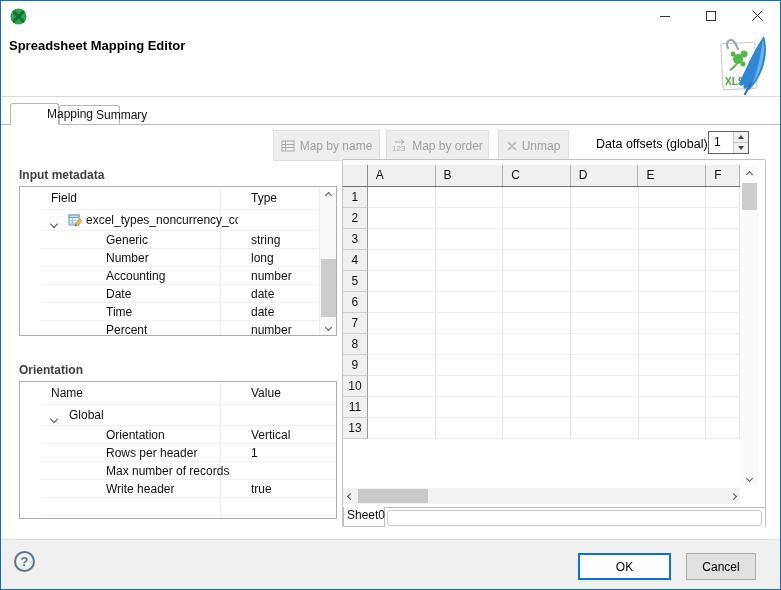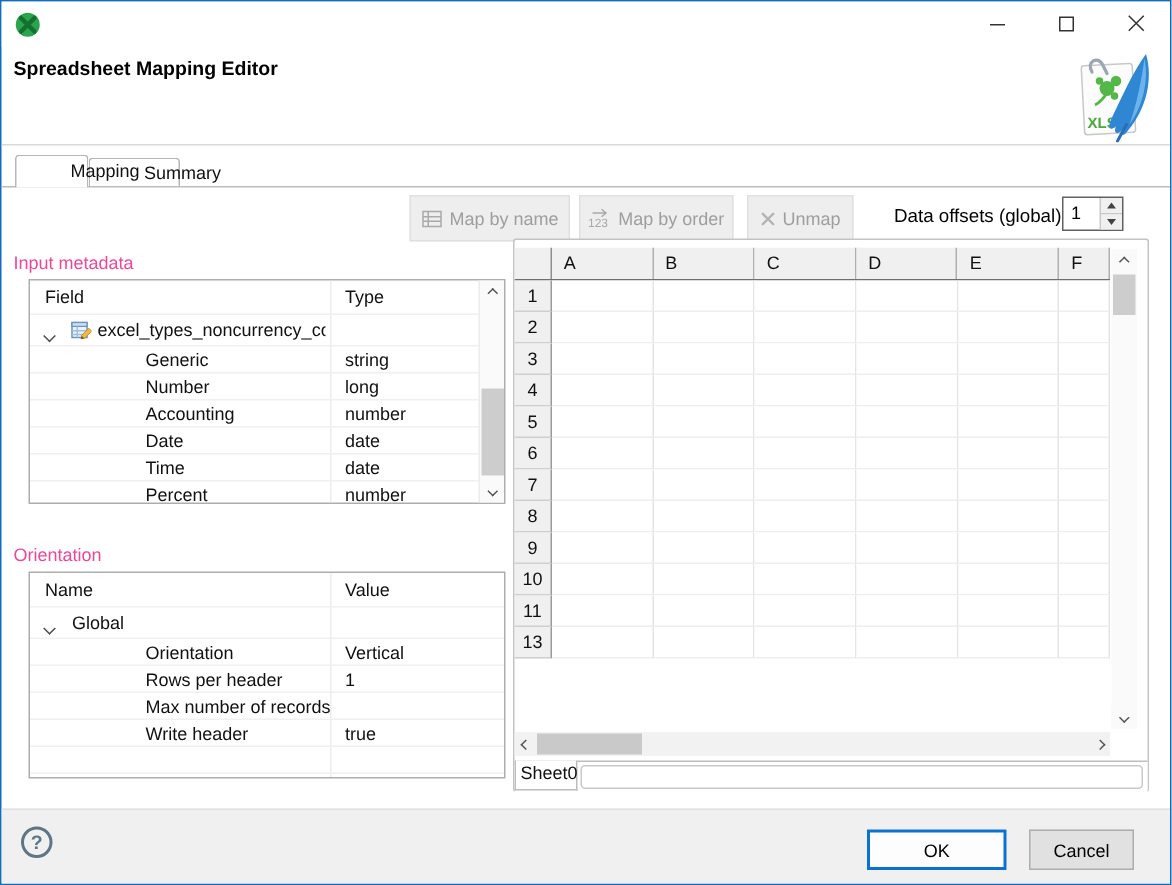--- a/index.html
+++ b/index.html
@@ -32,34 +32,34 @@
   .offsets-label { position:absolute; left:595px; top:136px; font-size:12.5px; color:#000; }
   .spinner { position:absolute; left:707px; top:130px; width:41px; height:23px; background:#fff; border:1px solid #616161; display:flex; }
   .spinner-value { flex:1; padding-left:5px; line-height:21px; color:#000; }
   .spinner-arrows { width:15px; display:flex; flex-direction:column; border-left:1px solid #c9c9c9; }
   .sp-btn { flex:1; background:#f0f0f0; display:flex; align-items:center; justify-content:center; border:none; }
   .sp-up { border-bottom:1px solid #c9c9c9; }
   .tri-up { width:0; height:0; border-left:3.5px solid transparent; border-right:3.5px solid transparent; border-bottom:4px solid #444; }
   .tri-down { width:0; height:0; border-left:3.5px solid transparent; border-right:3.5px solid transparent; border-top:4px solid #444; }
 
   
-  .sec-label { position:absolute; left:8px; color:#ec4899; }
+  .sec-label { position:absolute; left:18px; color:#404040;font-weight:bold; }
   .lbl-meta { top:167px; } .lbl-props { top:362px; }
 
   
-  .ltable { position:absolute; left:18px; width:318px; border:1px solid #adadad; background:#fff; overflow:hidden; }
+  .ltable { position:absolute; left:18px; width:318px; border:1px solid #adadad; background:#fff; overflow:hidden;padding-left:21px; }
   .t-meta { top:185px; height:150px; }
   .t-props { top:380px; height:138px; }
   .vdivider { position:absolute; left:200px; top:0; bottom:0; width:1px; background:#ededed; }
   .thead { position:relative; height:22px; }
   .thead .h1 { position:absolute; left:10px; top:4px; }
   .thead .h2 { position:absolute; left:210px; top:4px; }
   .trow { position:relative; height:18px; border-top:1px solid #f0f0f0; }
   .trow-root { height:21px; }
-  .cell-name { position:absolute; left:65px; top:2px; white-space:nowrap;margin-left:12px; }
+  .cell-name { position:absolute; left:65px; top:2px; white-space:nowrap; }
   .cell-val { position:absolute; left:210px; top:2px; white-space:nowrap; }
   .tree-chev { position:absolute; left:10px; top:6px; }
   .tree-icon { position:absolute; left:27px; top:3px; width:14px; height:14px; }
   .root-label { position:absolute; left:45px; top:3px; white-space:nowrap; max-width:152px; overflow:hidden; }
   .root-label2 { position:absolute; left:28px; top:3px; }
 
   
   .chev { display:inline-block; width:6px; height:6px; border-right:1.5px solid #4d4d4d; border-bottom:1.5px solid #4d4d4d; }
   .chev.down { transform:rotate(45deg); }
   .chev.up { transform:rotate(-135deg); }

